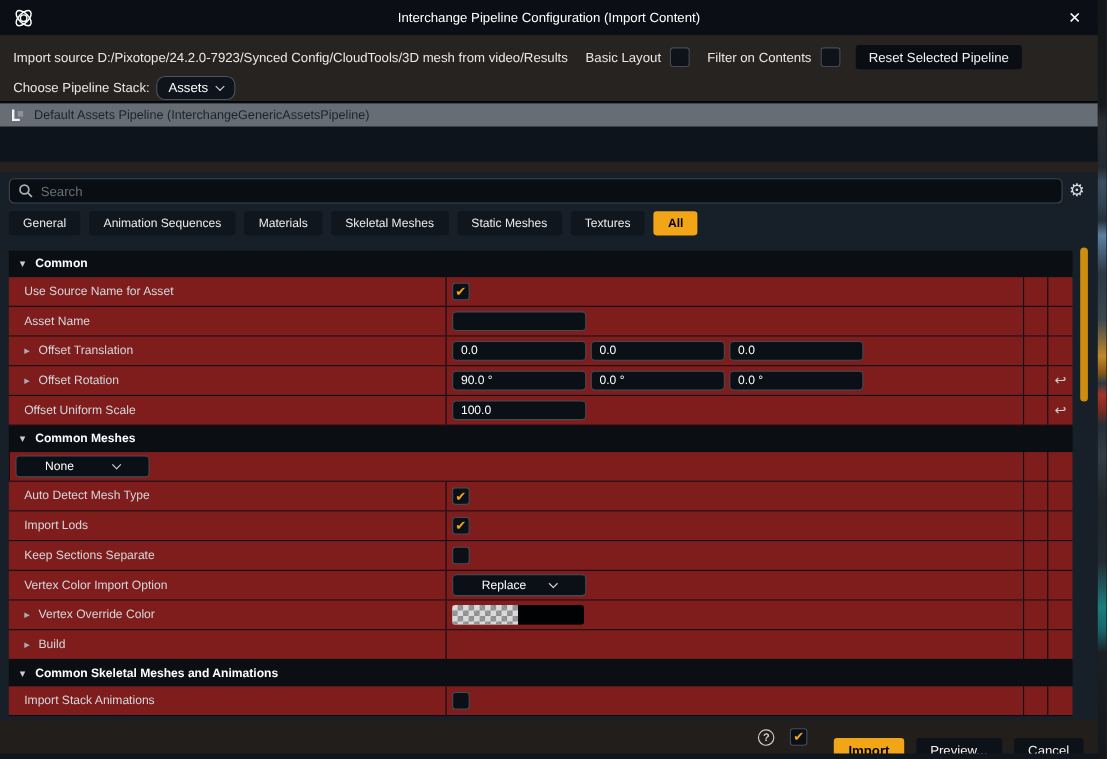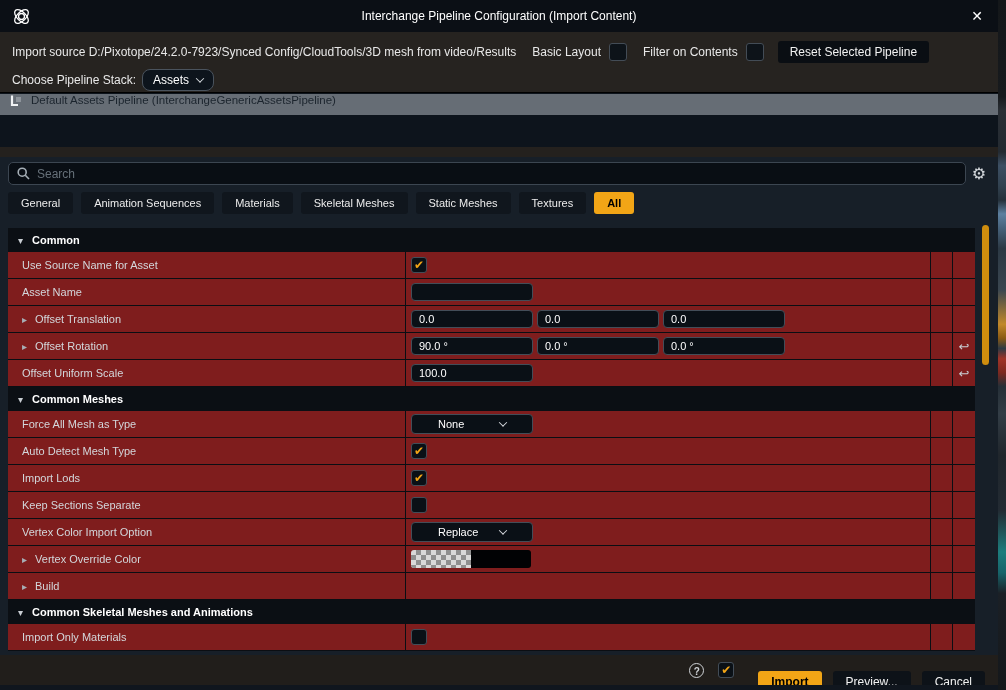--- a/index.html
+++ b/index.html
@@ -20,21 +20,21 @@
   .import-src { font-size:12px; color:#e8e8e8; white-space:nowrap; }
   .tb-check-label { font-size:12px; color:#e8e8e8; margin-left:16px; margin-right:8px; white-space:nowrap; }
   .tb-checkbox { width:18px; height:18px; border:1px solid #434c56; border-radius:3px; background:#0d1319; flex:none; }
   .reset-btn { margin-left:14px; height:22px; background:#0a0e13; color:#f2f2f2; font-size:12px; padding:0 12px; border-radius:3px; line-height:22px; white-space:nowrap; }
   .tb-line2 { position:absolute; top:37px; left:12px; height:22px; display:flex; align-items:center; }
   .stack-label { font-size:12px; color:#e8e8e8; margin-right:6px; }
   .dd-pill { height:22px; background:#0d141c; border:1px solid #4a535d; border-radius:8px; display:flex; align-items:center; padding:0 10px; gap:8px; color:#fff; font-size:12px; }
 
   
   .pipeline-list { position:absolute; top:92px; left:0; right:0; height:55px; background:#0d141c; border-top:1px solid #000; }
-  .pipeline-row { margin-top:1px; height:21px; background:#666d75; display:flex; }
+  .pipeline-row { margin-top:1px; height:21px; background:#666d75; display:flex; align-items:center; }
   .pipeline-row .plabel-sel { color:#1b242d; font-size:11.5px; margin-left:8px; }
   .pipe-icon { margin-left:9px; display:flex; }
 
   
   .main { position:absolute; top:157px; left:0; right:0; height:498px; background:#171f28; }
 
   .search-row { position:absolute; top:5px; left:8px; right:6px; height:23px; display:flex; align-items:center; }
   .search-box { flex:1; height:23px; background:#090e14; border:1px solid #3c4651; border-radius:5px; display:flex; align-items:center; padding:0 8px; gap:7px; }
   .search-box input { flex:1; background:transparent; border:none; outline:none; color:#e6e6e6; font-size:12px; font-family:inherit; }
   .search-box input::placeholder { color:#667079; }
@@ -238,23 +238,20 @@
           <div class="cext"></div>
           <div class="cext">
             <span class="reset">↩</span>
           </div>
         </div>
         <div class="sec">
           <span class="tri">▾</span>
           <span class="sec-label">Common Meshes</span>
         </div>
         <div class="prow">
-          <div class="cname" style="padding-left: 14px;">
-            <span class="plabel">Force All Mesh as Type</span>
-          </div>
           <div class="cval">
             <div class="dd">
               <span class="dd-label">None</span>
               <span class="chev"></span>
             </div>
           </div>
           <div class="cext"></div>
           <div class="cext"></div>
         </div>
         <div class="prow">
@@ -326,21 +323,21 @@
           <div class="cval"></div>
           <div class="cext"></div>
           <div class="cext"></div>
         </div>
         <div class="sec">
           <span class="tri">▾</span>
           <span class="sec-label">Common Skeletal Meshes and Animations</span>
         </div>
         <div class="prow">
           <div class="cname" style="padding-left: 14px;">
-            <span class="plabel">Import Only Materials</span>
+            <span class="plabel">Import Stack Animations</span>
           </div>
           <div class="cval">
             <div class="cb"></div>
           </div>
           <div class="cext"></div>
           <div class="cext"></div>
         </div>
       </div>
 
     <div class="vscroll"></div>

